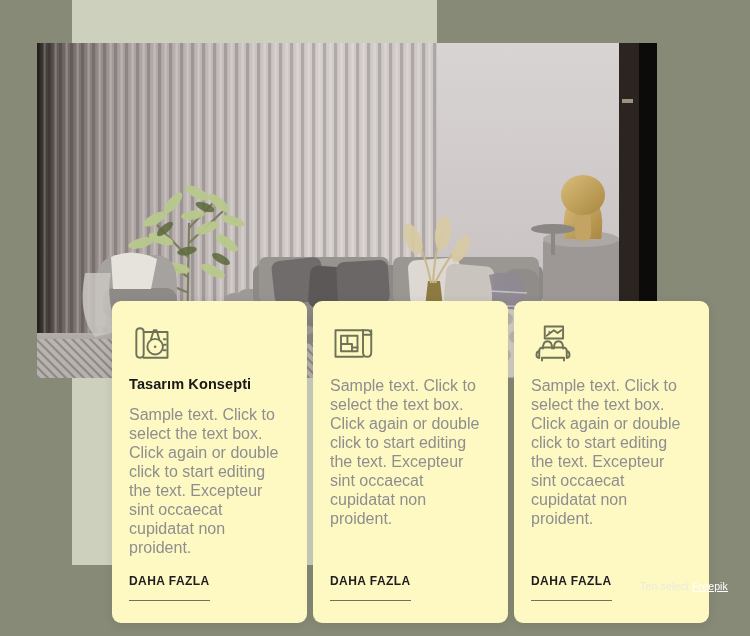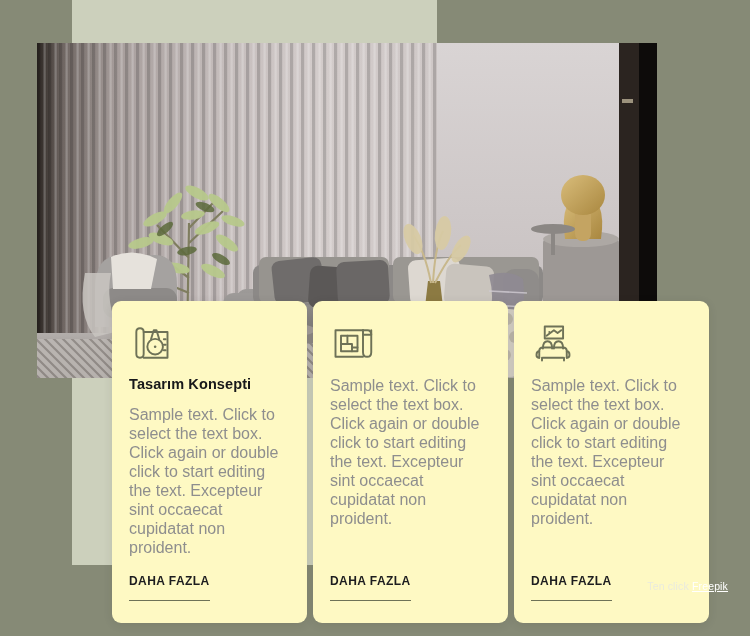--- a/index.html
+++ b/index.html
@@ -332,15 +332,15 @@
           <path d="M9 33 q-3 0 -3 4 q0 3 3 3 M39 33 q3 0 3 4 q0 3 -3 3"></path>
           <path d="M12 40 v3 M36 40 v3"></path>
         </svg>
       </div>
       <div class="card-body">Sample text. Click to select the text box. Click again or double click to start editing the text. Excepteur sint occaecat cupidatat non proident.</div>
       <a class="card-link" href="#">DAHA FAZLA</a>
     </div>
 
   </div>
 
-  <div class="credit"><span>Ten click </span><a class="credit-link" href="#">Freepik</a></div>
+  <div class="credit"><span>Ten select </span><a class="credit-link" href="#">Freepik</a></div>
 
 </div>
 
 </body></html>

